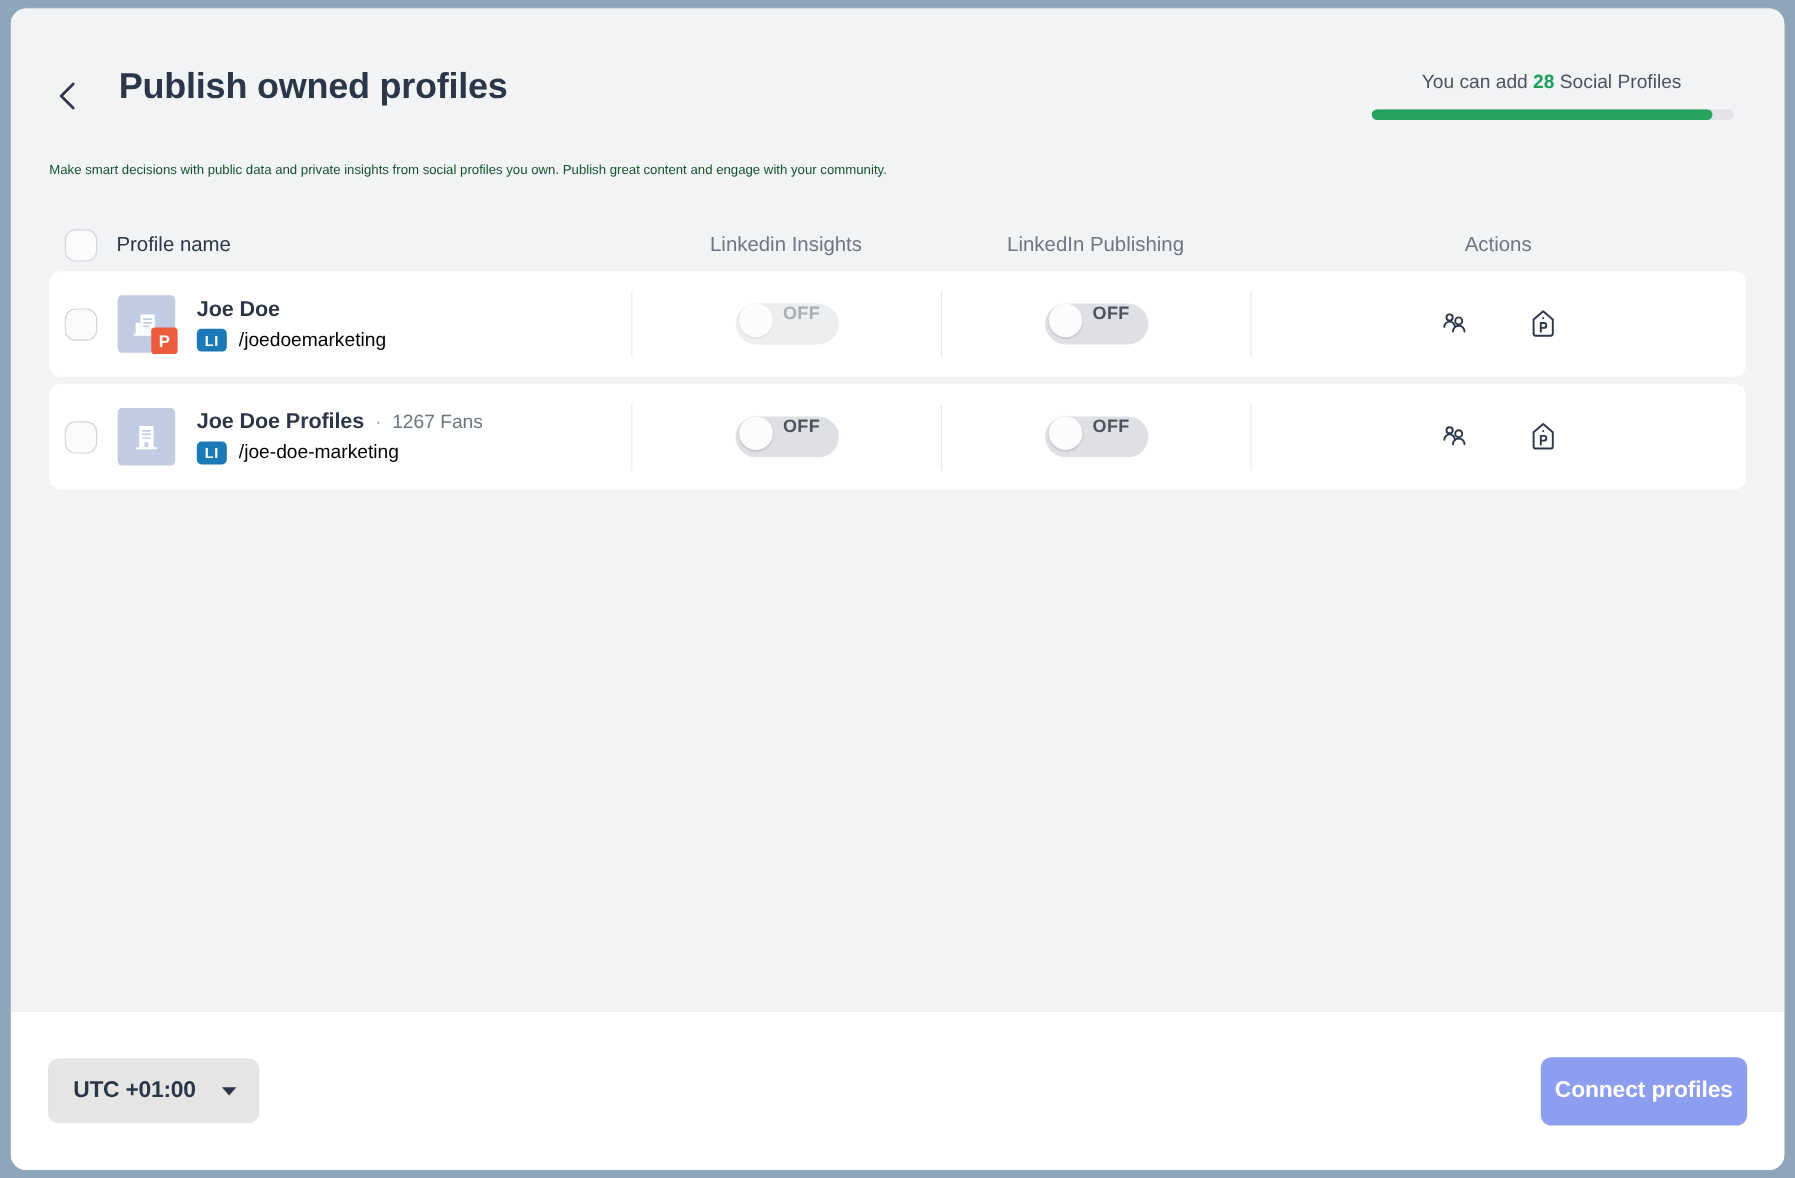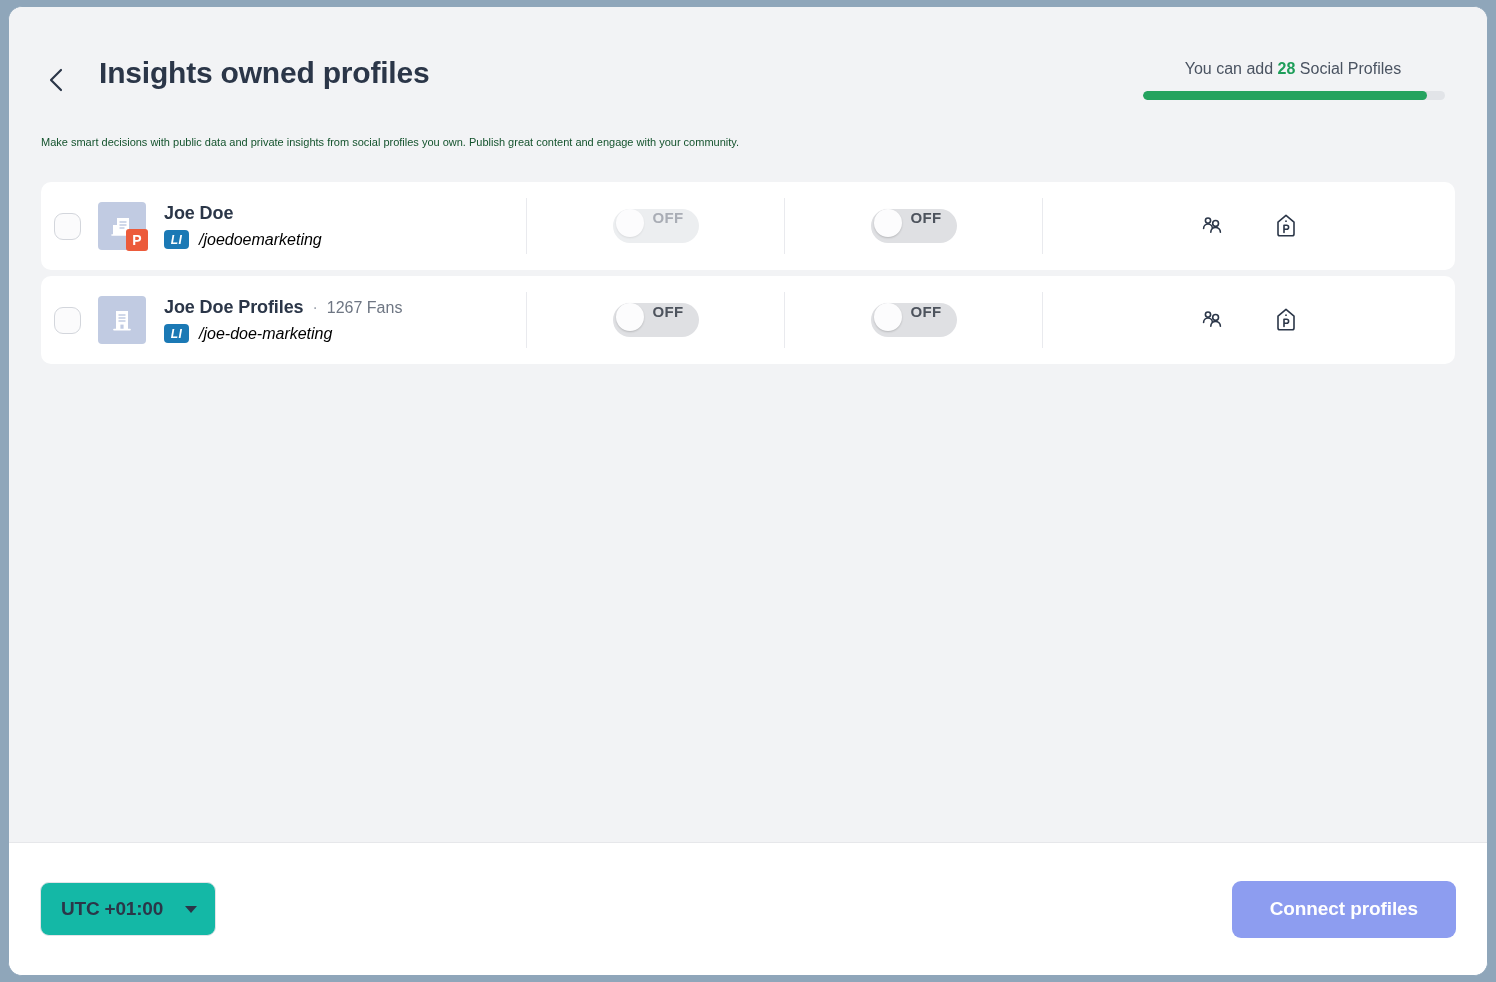--- a/index.html
+++ b/index.html
@@ -163,21 +163,20 @@
     font-weight: bold;
     color: #2b3648;
     letter-spacing: -0.1px;
   }
   .pdot { color: #9aa1ac; margin: 0 9px; font-size: 16px; }
   .pfans { font-size: 16px; color: #6e7683; }
 
   .phandle-line {
     display: flex; align-items: center;
     margin-top: 6px;
-    font-style: italic;
   }
   .li-badge {
     width: 25px; height: 19px;
     background: #1b79b5;
     border-radius: 4px;
     color: #fff;
     font-size: 12px;
     font-weight: bold;
     letter-spacing: 0.5px;
     display: flex; align-items: center; justify-content: center;
@@ -252,21 +251,21 @@
     align-items: center;
     padding: 0 31px;
   }
   .tz-select {
     display: flex;
     align-items: center;
     height: 54px;
     padding: 0 18px 0 20px;
     border: 1px solid #e2e4e8;
     border-radius: 9px;
-    background: #14b8a6;
+    background: #e5e5e5;
     cursor: pointer;
   }
   .tz-label {
     font-size: 19px;
     font-weight: bold;
     color: #2b3648;
     letter-spacing: -0.2px;
   }
   .caret {
     margin-left: 22px;
@@ -275,21 +274,21 @@
     border-right: 6px solid transparent;
     border-top: 7px solid #2b3648;
   }
   .connect-btn {
     margin-left: auto;
     background: #8d9df0;
     color: #ffffff;
     border: none;
     border-radius: 9px;
     height: 57px;
-    padding: 0 38px;
+    padding: 0 12px;
     font-size: 19px;
     font-weight: bold;
     font-family: "Liberation Sans", sans-serif;
     letter-spacing: -0.1px;
     cursor: pointer;
   }
 </style>
 </head>
 <body>
 
@@ -298,34 +297,43 @@
   <div class="panel">
 
     <div class="header-row">
       <div class="back-btn">
         <span>
           <svg width="18" height="26" viewBox="0 0 18 26" fill="none">
             <path d="M14 3 L4 13 L14 23" stroke="#2b3648" stroke-width="2.2" stroke-linecap="round" stroke-linejoin="round"></path>
           </svg>
         </span>
       </div>
-      <div class="page-title">Insights owned profiles</div>
+      <div class="page-title">Publish owned profiles</div>
 
       <div class="quota">
         <div class="quota-text"><span>You can add </span><span class="num">28</span><span> Social Profiles</span></div>
         <div class="quota-bar">
           <div class="quota-fill" id="quota-fill" style="width: 94%; background: rgb(37, 163, 95);"></div>
         </div>
       </div>
     </div>
 
     <div class="subtitle">Make smart decisions with public data and private insights from social profiles you own. Publish great content and engage with your community.</div>
 
     <div class="table">
 
+      <div class="thead">
+        <div class="col-profile">
+          <div class="checkbox"></div>
+          <div class="th-label dark">Profile name</div>
+        </div>
+        <div class="col-insights th-label">Linkedin Insights</div>
+        <div class="col-publishing th-label">LinkedIn Publishing</div>
+        <div class="col-actions th-label">Actions</div>
+      </div>
 
       <div class="row">
         <div class="profile-cell">
           <div class="checkbox"></div>
           <div class="avatar">
             <span>
               <svg width="26" height="26" viewBox="0 0 26 26" fill="none">
                 <path d="M8 5 H20 V22 H8 Z" fill="#ffffff"></path>
                 <path d="M11 9 H17 M11 12 H17 M11 15 H15" stroke="#c1cbe2" stroke-width="1.4" stroke-linecap="round"></path>
                 <path d="M4 12 H8 V22 H4 Z" fill="#ffffff"></path>

